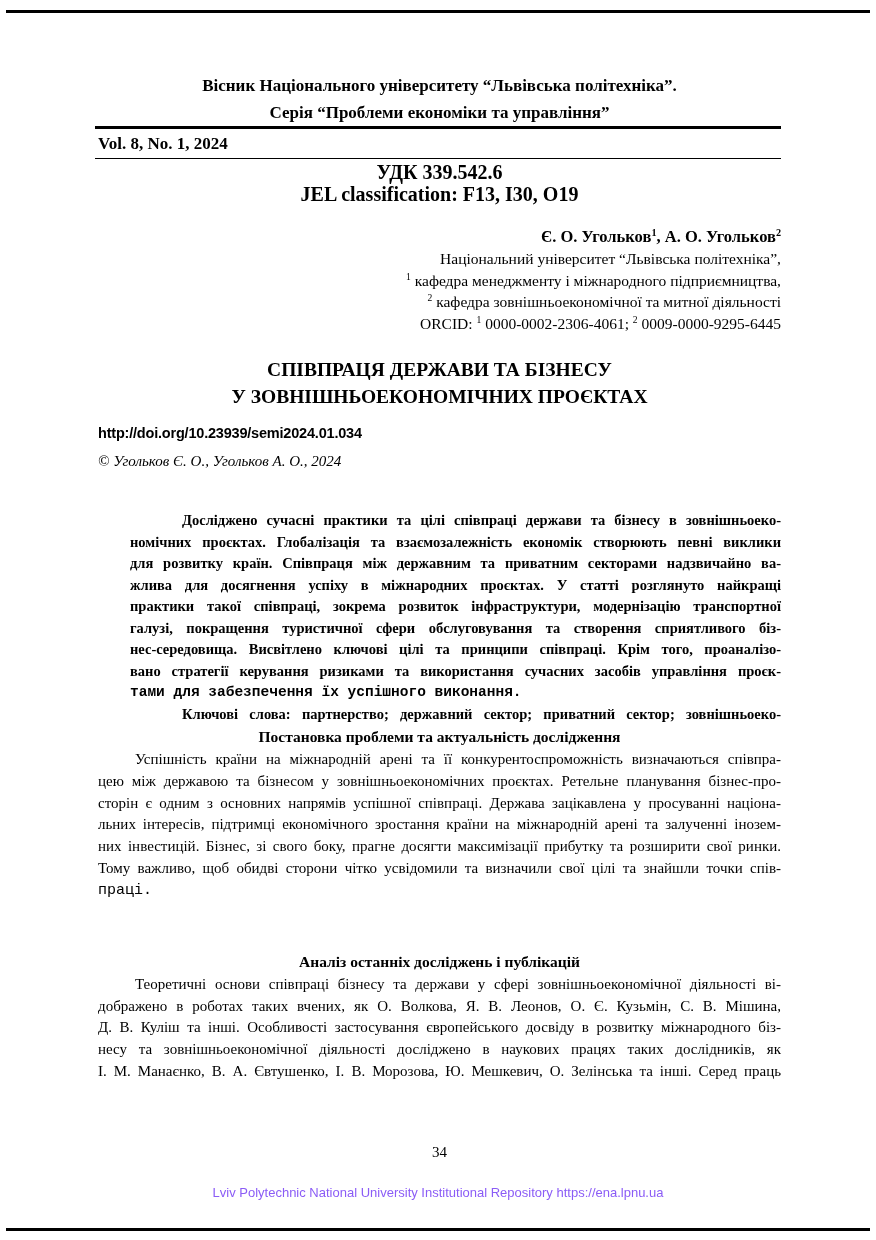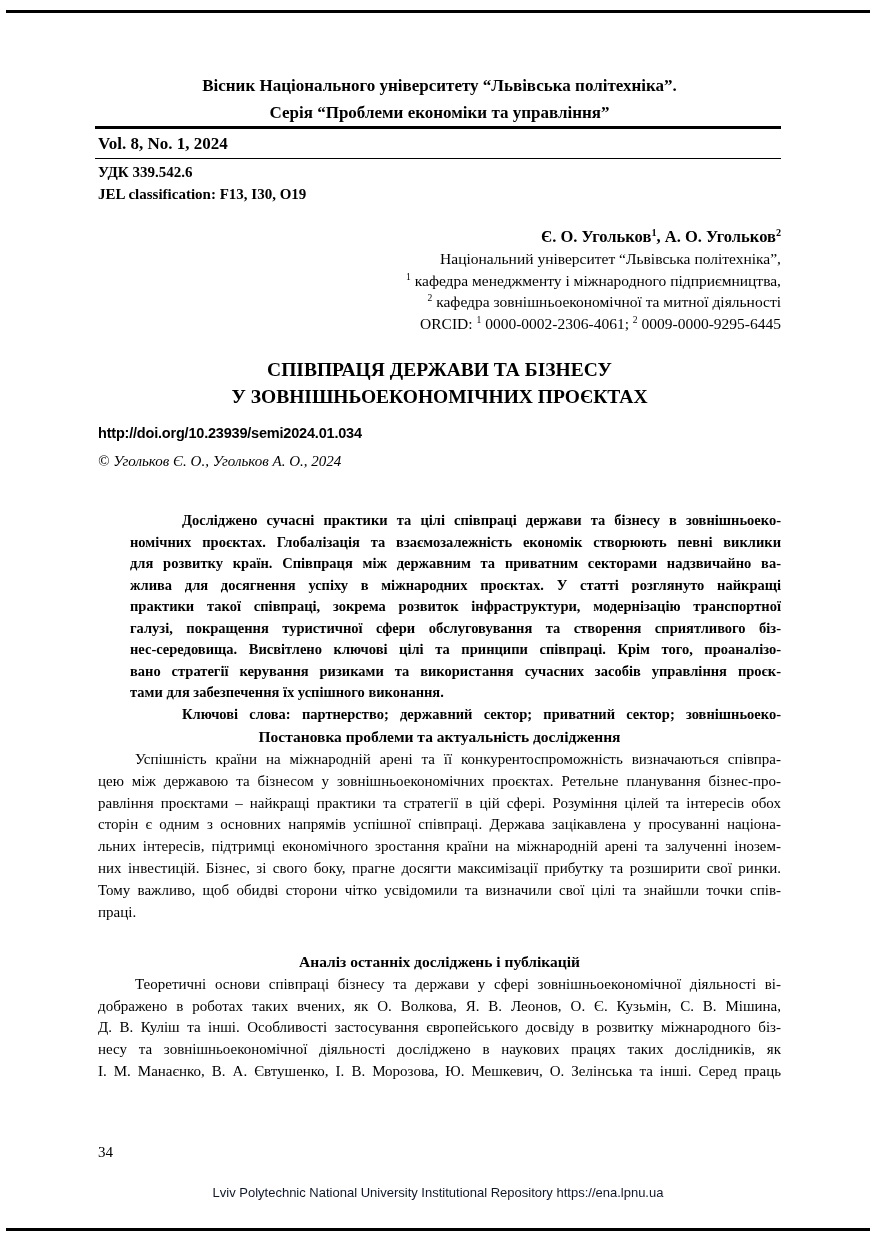--- a/index.html
+++ b/index.html
@@ -16,21 +16,21 @@
   .edge-bottom{top:1228px;}
 
   .journal-header{position:absolute;top:72px;left:98px;width:683px;
     text-align:center;font-weight:bold;font-size:17px;line-height:27px;}
   .rule-thick{position:absolute;top:126px;left:95px;width:686px;height:3px;background:#000;}
   .vol-line{position:absolute;top:132px;left:98px;width:683px;
     font-weight:bold;font-size:17px;line-height:24px;}
   .rule-thin{position:absolute;top:158px;left:95px;width:686px;height:1px;background:#000;}
 
   .meta-block{position:absolute;top:161px;left:98px;width:683px;
-    text-align:left;font-weight:bold;font-size:15px;line-height:22px;}
+    text-align:center;font-weight:bold;font-size:20px;line-height:22px;}
 
   .authors-block{position:absolute;top:226px;left:98px;width:683px;text-align:right;}
   .author-line{font-weight:bold;font-size:16.5px;line-height:22px;white-space:nowrap;}
   .affil-line{font-size:15.5px;line-height:21.5px;white-space:nowrap;}
   sup{font-size:62%;vertical-align:super;line-height:0;}
 
   .article-title{position:absolute;top:356px;left:98px;width:683px;
     text-align:center;font-weight:bold;font-size:19.5px;line-height:27px;}
 
   .doi-line{position:absolute;top:424px;left:98px;width:683px;
@@ -43,28 +43,28 @@
     font-weight:bold;font-size:14.5px;line-height:21.5px;margin-top:31px;--ind:52px;}
   .section-heading{position:absolute;left:98px;width:683px;
     text-align:center;font-weight:bold;font-size:15.5px;line-height:20px;}
   .heading-1{top:727px;}
   .heading-2{top:952px;}
   .body-para{position:absolute;left:98px;width:683px;font-size:15px;--ind:37px;}
   .para-1{top:749px;line-height:21.8px;}
   .para-2{top:974px;line-height:21.7px;}
 
   .pline{text-align:justify;text-align-last:justify;}
-  .pline.pl-end{text-align-last:left;}
+  .pline.pl-end{text-align-last:left;font-family:Liberation Mono, monospace;}
   .para-box .pline:first-child{text-indent:var(--ind,37px);}
 
   .page-number{position:absolute;top:1142px;left:98px;width:683px;
-    font-size:15px;line-height:20px;}
+    text-align:center;font-size:15px;line-height:20px;}
   .repo-line{position:absolute;top:1184px;left:0;width:876px;text-align:center;
     font-family:"Liberation Sans","DejaVu Sans",sans-serif;
-    font-size:13px;line-height:17px;color:#0f172a;}
+    font-size:13px;line-height:17px;color:#8b5cf6;}
 </style>
 </head>
 <body>
 
 <div class="page">
 
   <div class="edge-line edge-top"></div>
 
   <div class="journal-header">
     <div>Вісник Національного університету “Львівська політехніка”.</div>
@@ -110,21 +110,20 @@
       </div>
     <div class="para-box">
         <div class="pline">Ключові слова: партнерство; державний сектор; приватний сектор; зовнішньоеко-</div>
       </div>
   </div>
 
   <div class="section-heading heading-1">Постановка проблеми та актуальність дослідження</div>
   <div class="body-para para-1 para-box">
       <div class="pline">Успішність країни на міжнародній арені та її конкурентоспроможність визначаються співпра-</div>
       <div class="pline">цею між державою та бізнесом у зовнішньоекономічних проєктах. Ретельне планування бізнес-про-</div>
-      <div class="pline">равління проєктами – найкращі практики та стратегії в цій сфері. Розуміння цілей та інтересів обох</div>
       <div class="pline">сторін є одним з основних напрямів успішної співпраці. Держава зацікавлена у просуванні націона-</div>
       <div class="pline">льних інтересів, підтримці економічного зростання країни на міжнародній арені та залученні інозем-</div>
       <div class="pline">них інвестицій. Бізнес, зі свого боку, прагне досягти максимізації прибутку та розширити свої ринки.</div>
       <div class="pline">Тому важливо, щоб обидві сторони чітко усвідомили та визначили свої цілі та знайшли точки спів-</div>
       <div class="pline pl-end">праці.</div>
     </div>
 
   <div class="section-heading heading-2">Аналіз останніх досліджень і публікацій</div>
   <div class="body-para para-2 para-box">
       <div class="pline">Теоретичні основи співпраці бізнесу та держави у сфері зовнішньоекономічної діяльності ві-</div>

